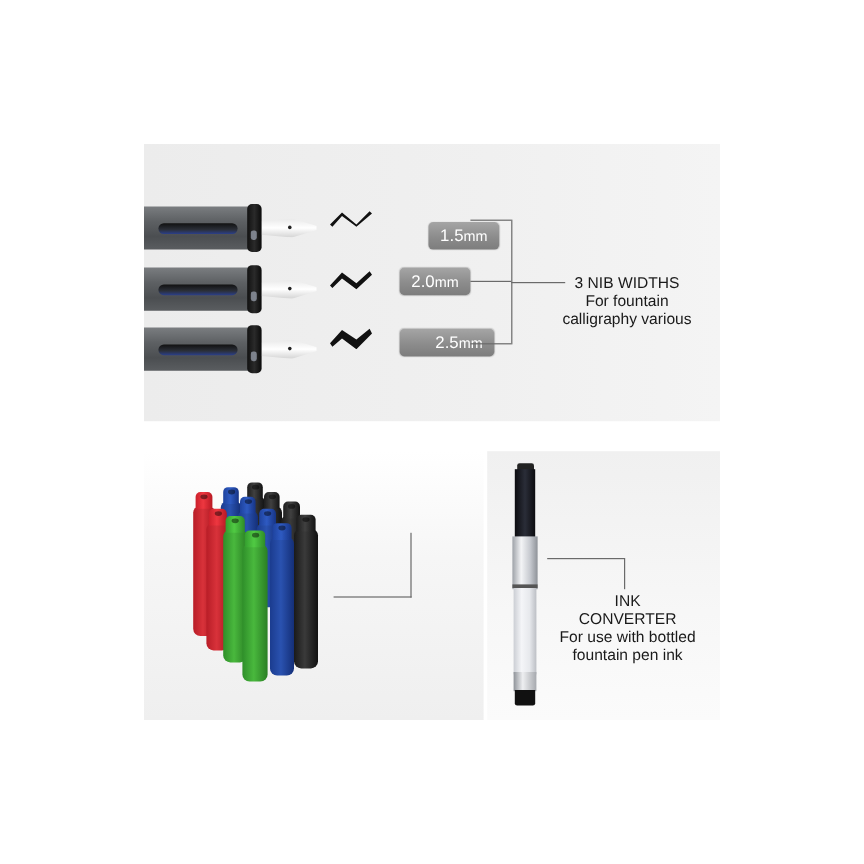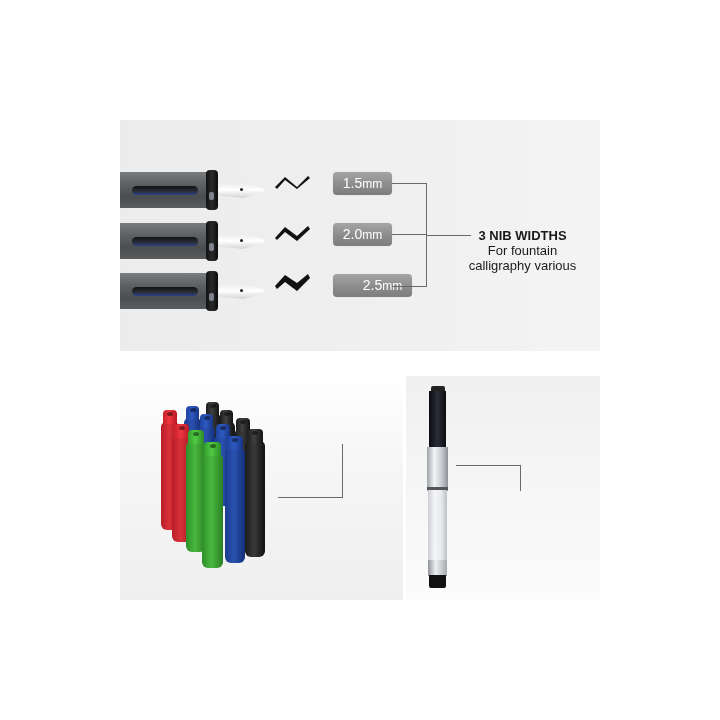--- a/index.html
+++ b/index.html
@@ -52,21 +52,21 @@
     .stroke-icon { position: absolute; width: 36px; height: 18px; }
     .badge {
       position: absolute; left: 213px; width: 59px; height: 23px; border-radius: 4px;
       background: linear-gradient(180deg, #a5a5a5 0%, #8c8c8c 55%, #7d7d7d 100%);
       color: #fff; font-size: 14px; line-height: 23px; text-align: center;
       box-shadow: 0 0 1px rgba(0,0,0,.2);
     }
     .badge .unit { font-size: 12px; }
     .line { position: absolute; background: #6a6a6a; }
     .caption { position: absolute; text-align: center; font-size: 13px; line-height: 15px; color: #1a1a1a; }
-    .caption .title { font-weight: bold; font-size: 13px; letter-spacing: 0; }
+    .caption .title { font-weight: normal; font-size: 13px; letter-spacing: 0; }
     
     .cart { position: absolute; border-radius: 5px 5px 6px 6px; }
     .cart .neck {
       position: absolute; left: 2px; top: -12px; width: calc(100% - 4px); height: 14px; border-radius: 4px 4px 0 0;
       background: inherit; filter: brightness(1.1);
     }
     .cart .neck::after {
       content: ""; position: absolute; left: 50%; top: 2px; width: 6px; height: 4px; margin-left: -3px;
       background: rgba(0,0,0,.45); border-radius: 50%;
     }
@@ -85,21 +85,21 @@
   <div class="pen" style="top:50px;">
     <div class="grip">
         <div class="slot"></div>
       </div>
     <div class="ring"></div>
     <div class="nib"></div>
   </div>
   <svg class="stroke-icon" style="left:155px; top:53px;" viewBox="0 0 36 18">
     <polygon points="0,14 10,4 22,14 33,3 35,5 22,16 10,7 2,16" fill="#111"></polygon>
   </svg>
-  <div class="badge" style="top:52px;">
+  <div class="badge" style="top:65px;margin-left:24px;">
     <span>1.5</span><span class="unit">mm</span>
   </div>
 
   <div class="pen" style="top:101px;">
     <div class="grip">
         <div class="slot"></div>
       </div>
     <div class="ring"></div>
     <div class="nib"></div>
   </div>
@@ -190,13 +190,19 @@
     <div class="conv-part" style="left:21px; top:71px; width:21px; height:44px; background:linear-gradient(90deg,#9ea2a8 0%,#f3f4f6 35%,#c7cad0 70%,#8e9298 100%);"></div>
     <div class="conv-part" style="left:21px; top:111px; width:21px; height:3px; background:#555;"></div>
     <div class="conv-part" style="left:22px; top:114px; width:19px; height:72px; background:linear-gradient(90deg,#c9ccd2 0%,#f4f5f8 35%,#e6e8ec 70%,#b9bcc2 100%); opacity:.95;"></div>
     <div class="conv-part" style="left:22px; top:184px; width:19px; height:16px; background:linear-gradient(90deg,#8f9399 0%,#eeeff1 40%,#a6a9ae 100%);"></div>
     <div class="conv-part" style="left:23px; top:199px; width:17px; height:13px; background:#111; border-radius:0 0 2px 2px;"></div>
   </div>
 
   <div class="line" style="left:50px; top:89px; width:64px; height:1px;"></div>
   <div class="line" style="left:114px; top:89px; width:1px; height:26px;"></div>
 
+  <div class="caption" style="left:50px; top:117px; width:134px;">
+    <div class="title">INK</div>
+    <div class="title">CONVERTER</div>
+    <div>For use with bottled</div>
+    <div>fountain pen ink</div>
+  </div>
 </div>
 
 </body></html>

